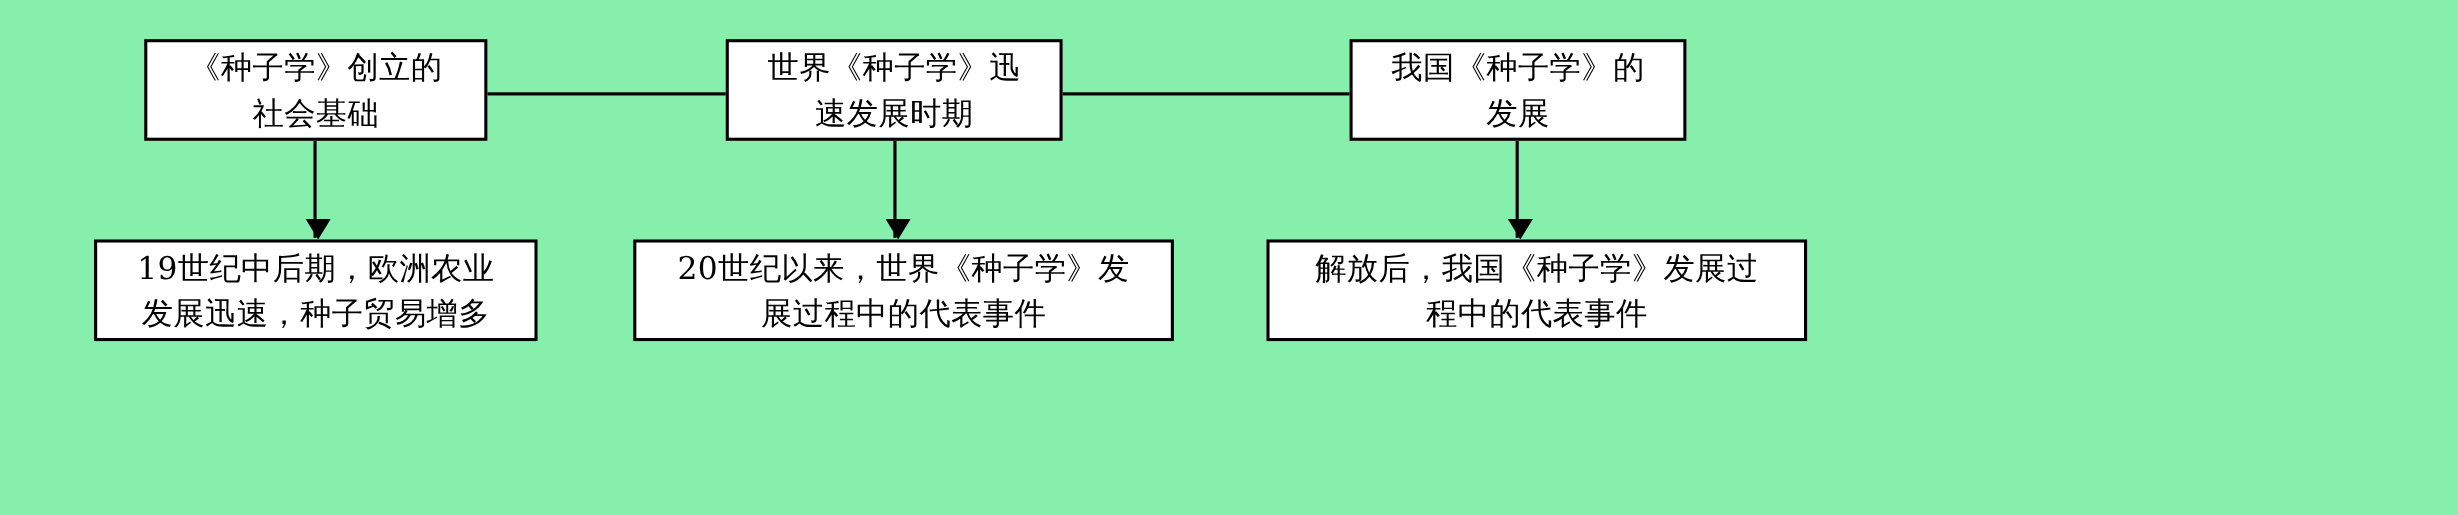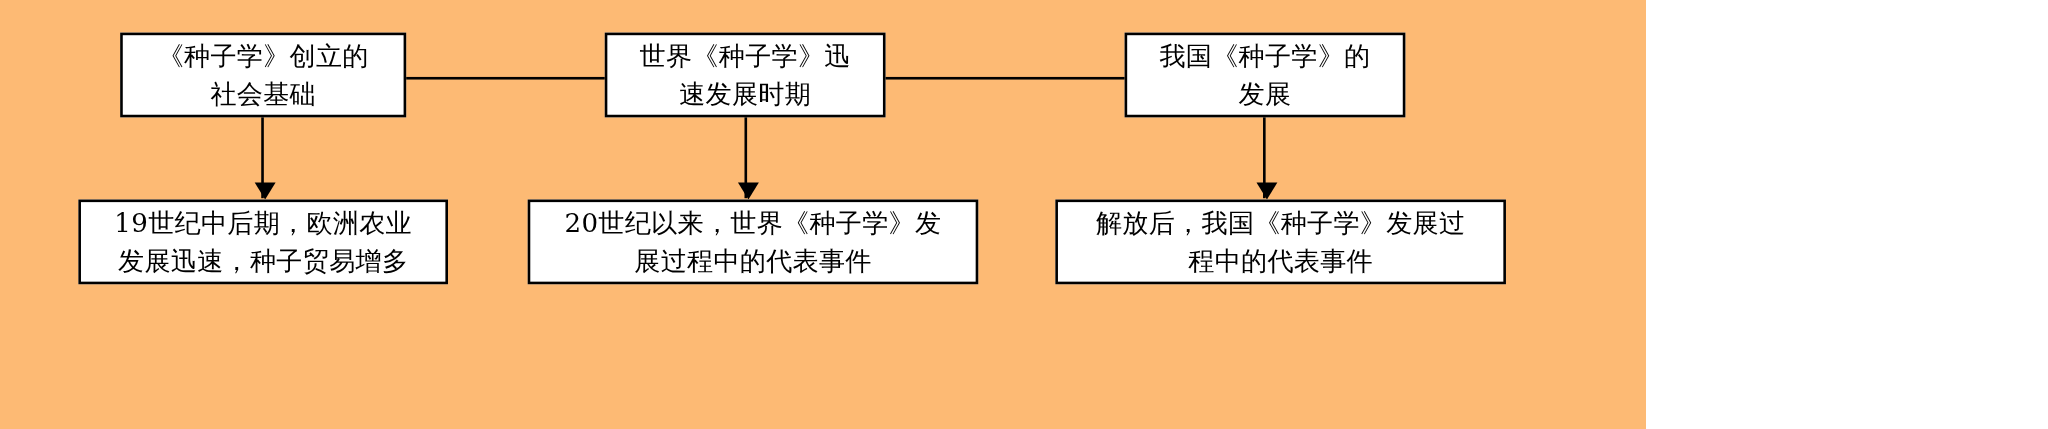--- a/index.html
+++ b/index.html
@@ -8,23 +8,23 @@
     background: #ffffff;
   }
   body {
     width: 2048px;
     height: 429px;
     overflow: hidden;
     font-family: "DejaVu Serif", "Liberation Serif", serif;
   }
   #canvas {
     position: relative;
-    width: 1646px;
+    width: 2048px;
     height: 429px;
-    background: #fdba74;
+    background: #86efac;
   }
   .stage {
     position: absolute;
     left: 0;
     top: 0;
     width: 1568px;
     height: 329px;
     transform: scale(1.30612, 1.30396);
     transform-origin: 0 0;
   }

